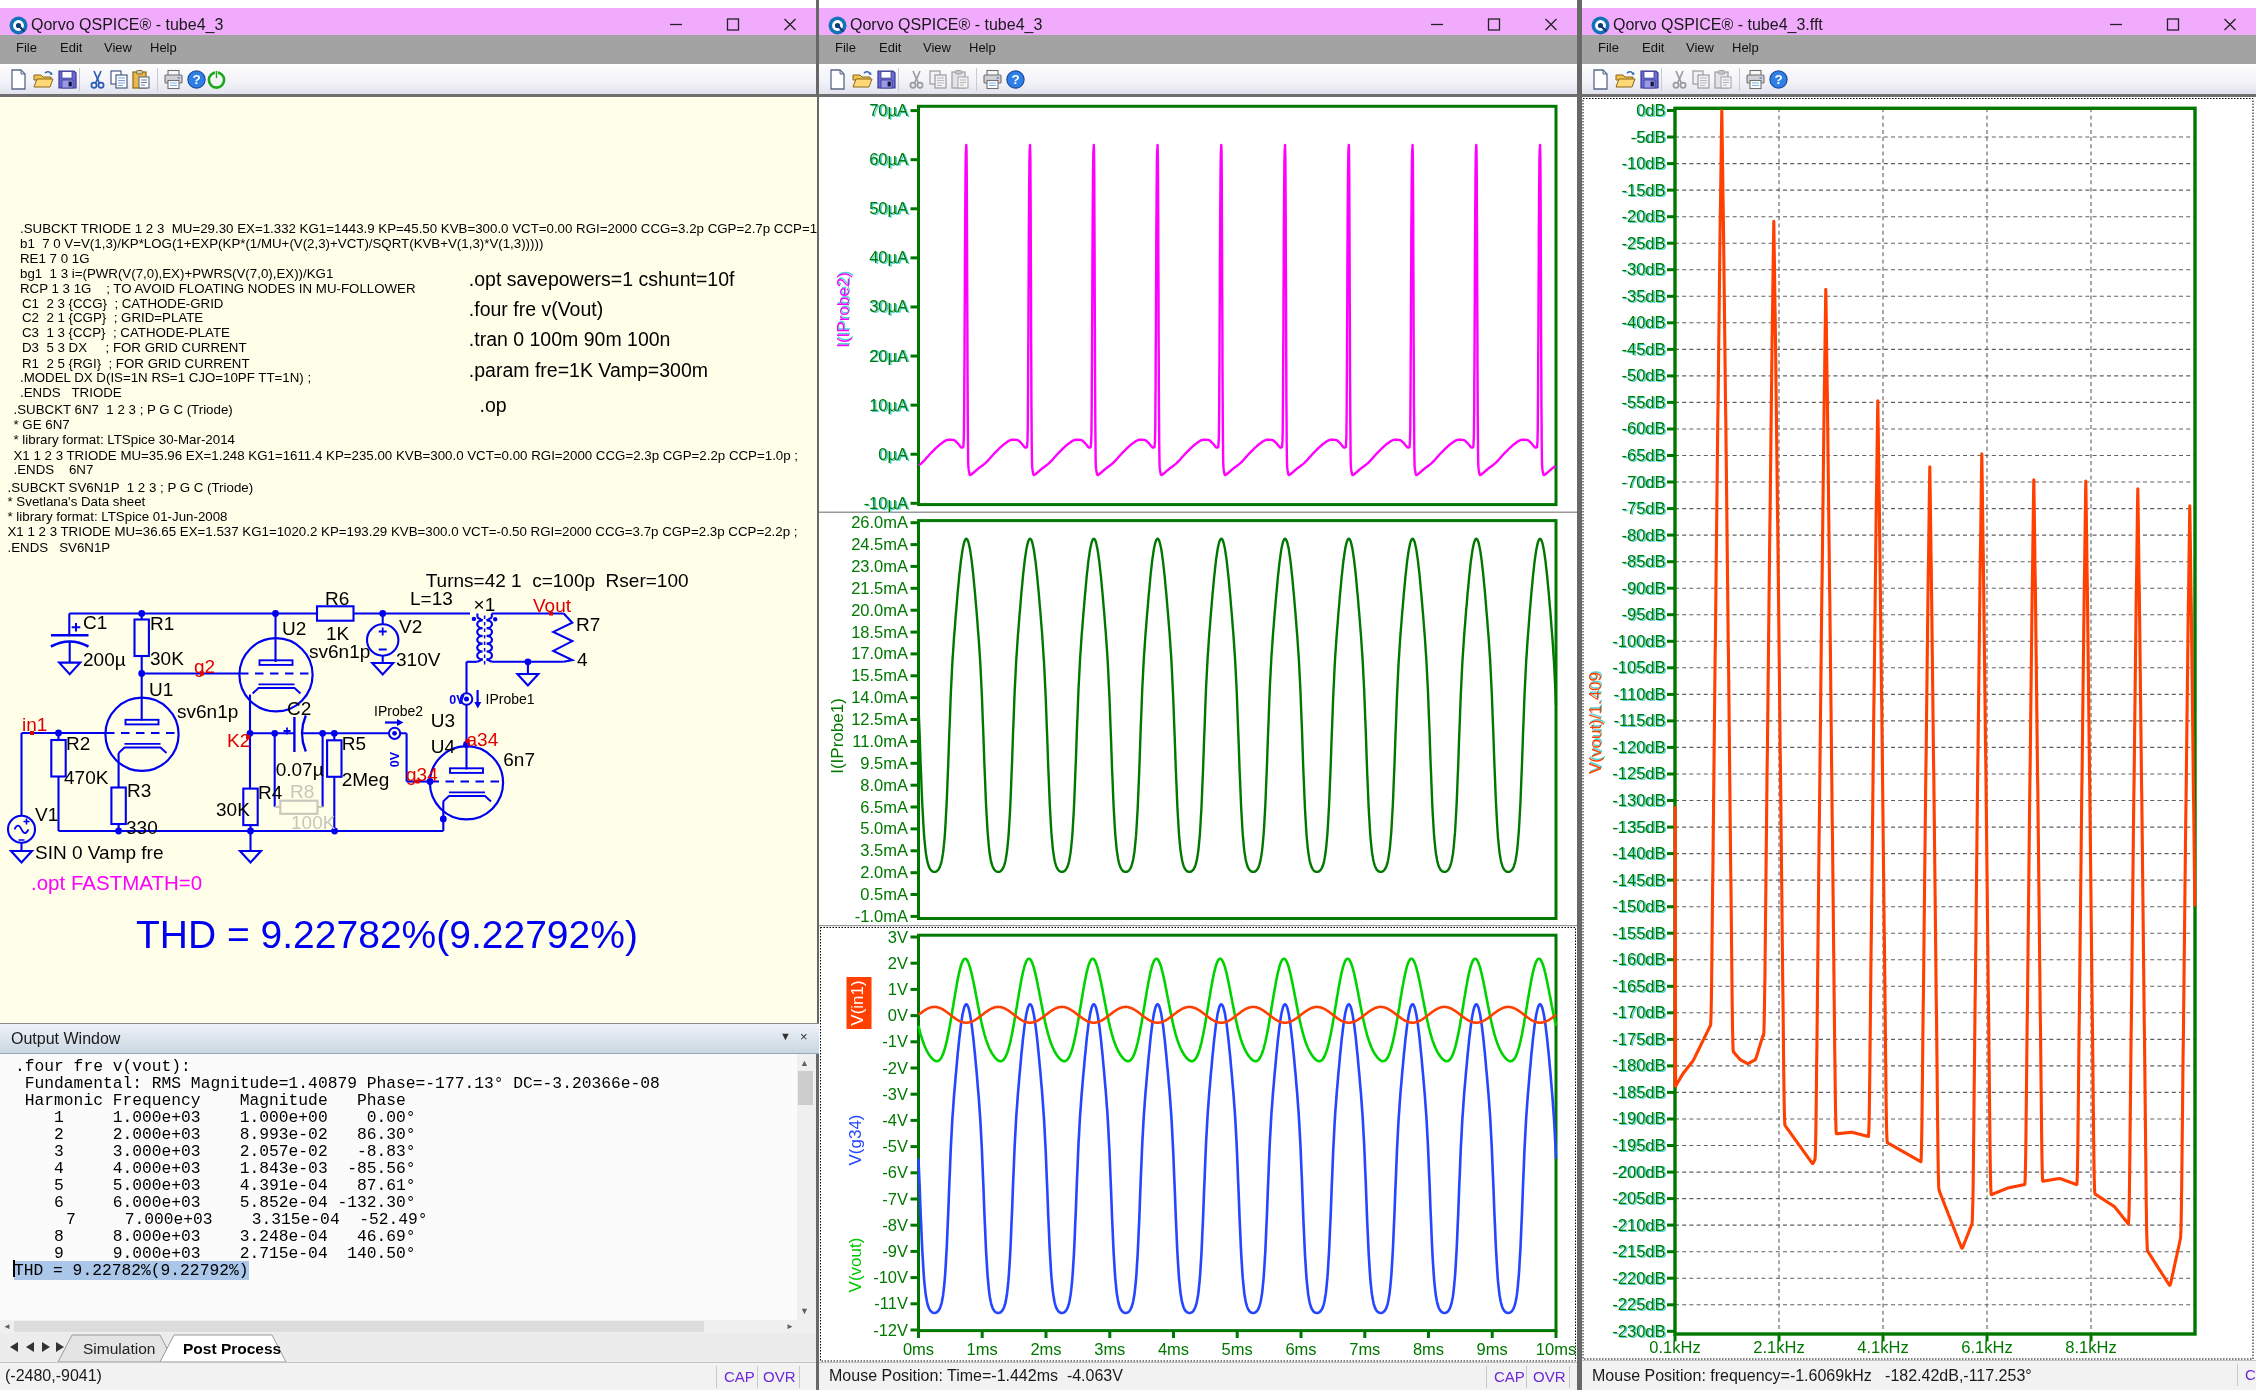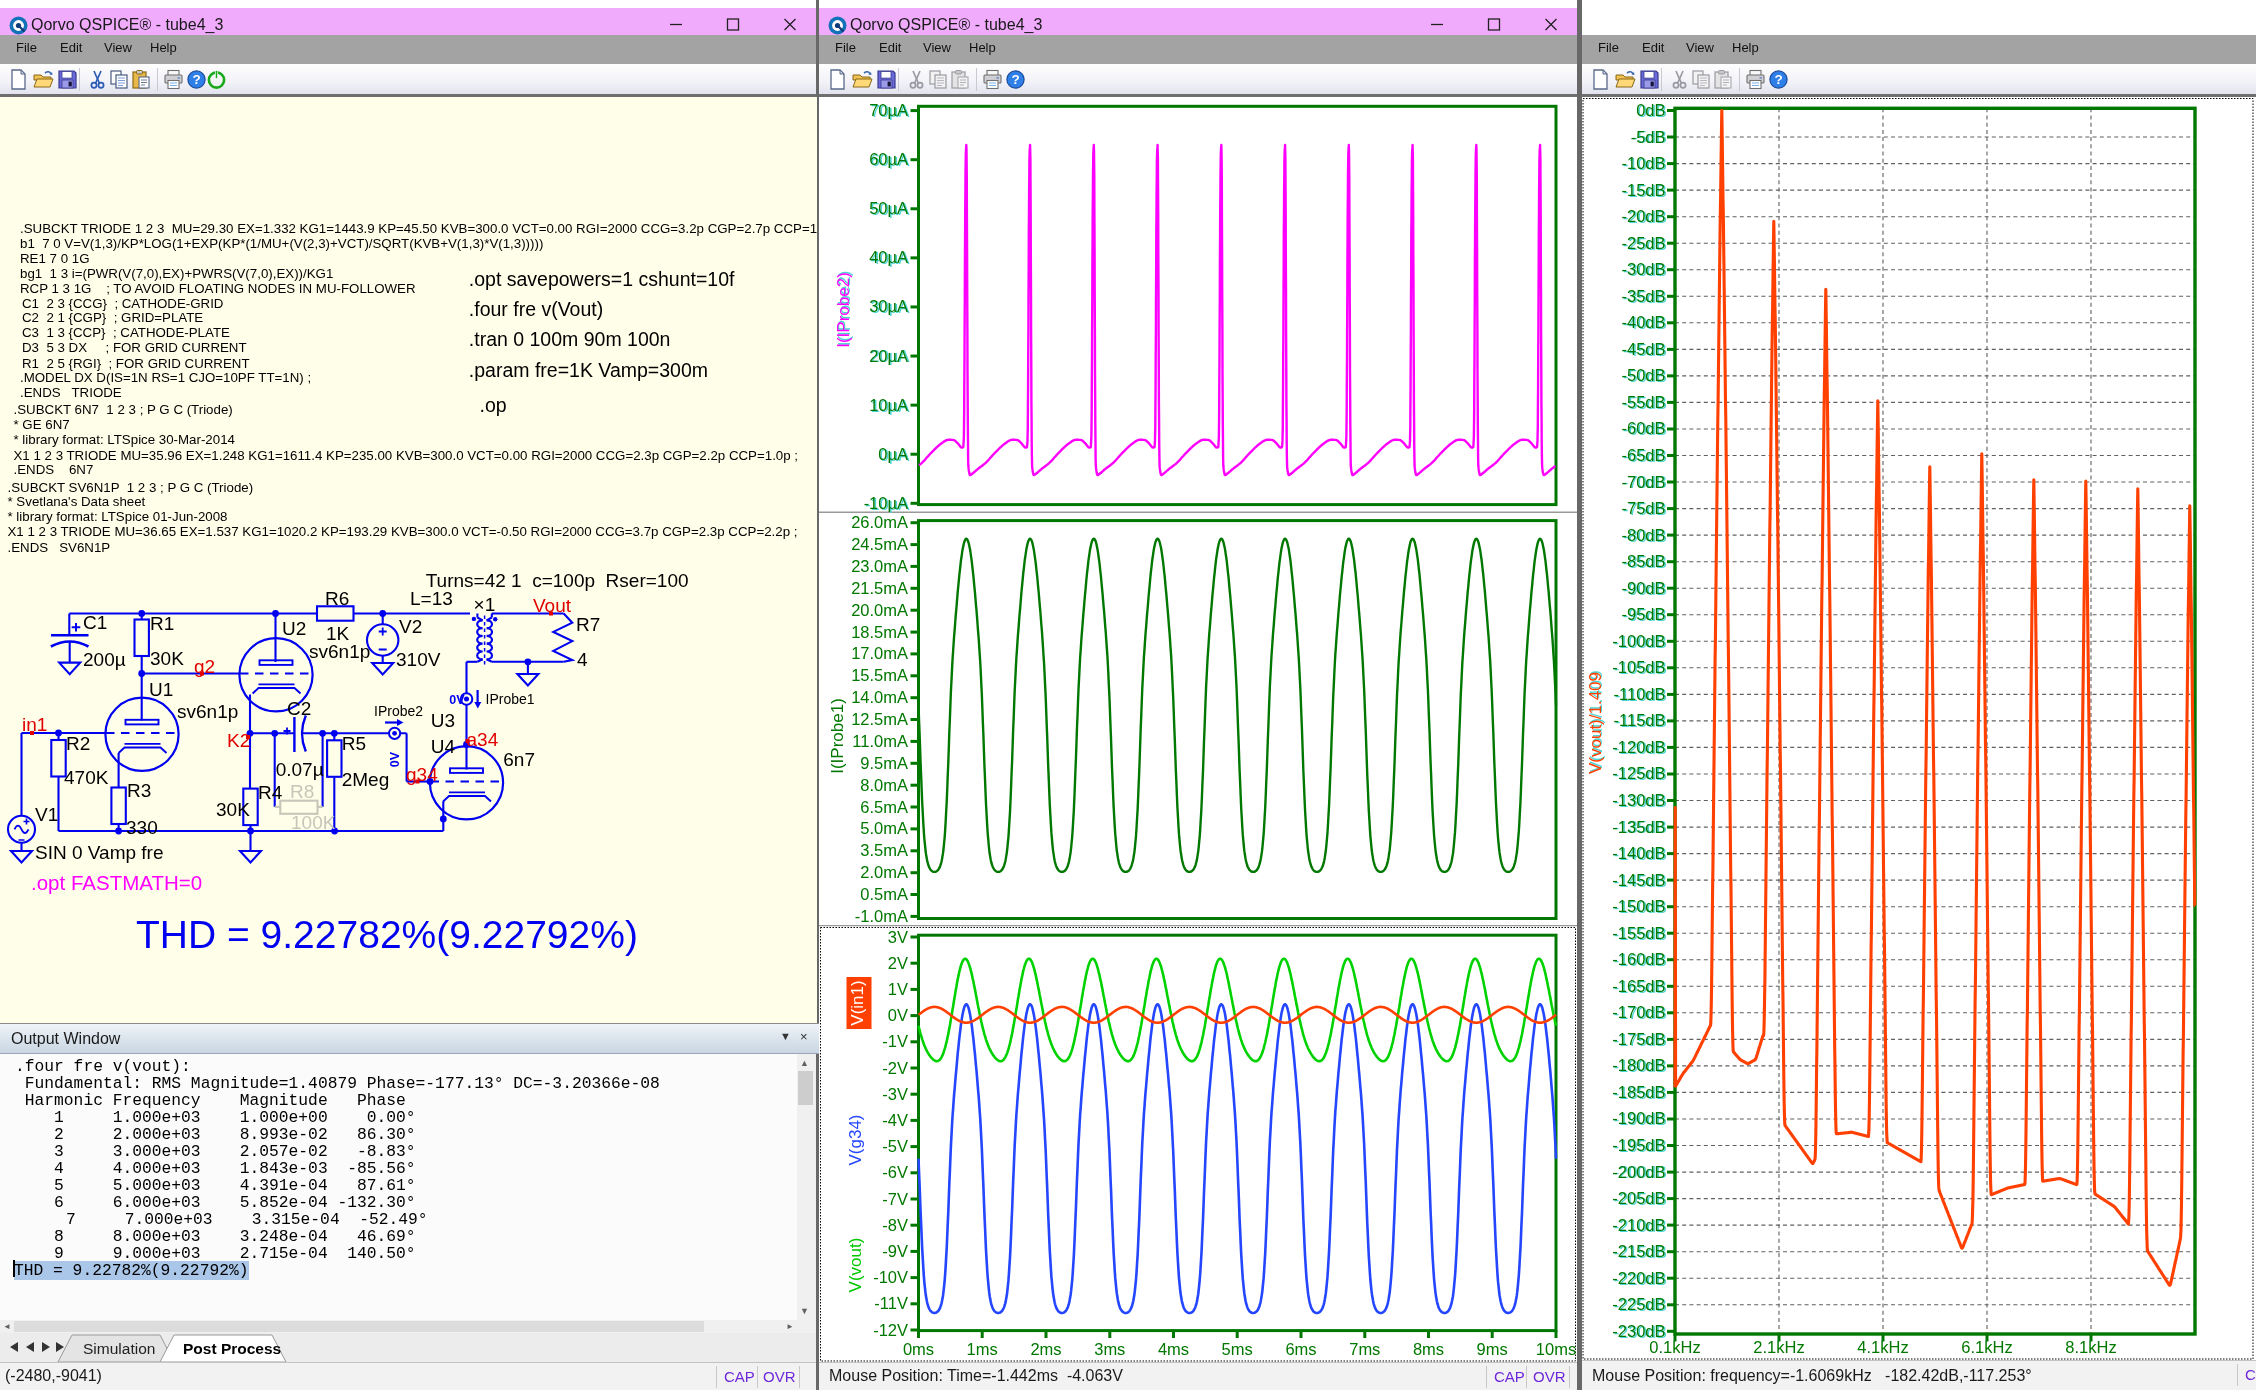--- a/index.html
+++ b/index.html
@@ -581,20 +581,34 @@
       <span style="position:absolute;left:10px;top:4px">Mouse Position: Time=-1.442ms  -4.063V</span>
       <div class="sb-sep" style="left:667px"></div>
       <span class="sb-grey" style="left:675px">CAP</span>
       <div class="sb-sep" style="left:707px"></div>
       <span class="sb-grey" style="left:714px">OVR</span>
       <div class="sb-sep" style="left:750px"></div>
     </div>
 </div>
 
 <div class="win" style="left:1582px;width:674px">
+<div class="titlebar" style="width:674px">
+      <svg class="abs" style="left:9px;top:8px" width="19" height="19" viewBox="0 0 19 19">
+        <circle cx="9.5" cy="9.5" r="9" fill="#1272b8"></circle>
+        <circle cx="9.5" cy="9.5" r="5.4" fill="#fff"></circle>
+        <circle cx="9.5" cy="9.5" r="2.6" fill="#103a78"></circle>
+        <path d="M11,11 L15.5,15.5" stroke="#103a78" stroke-width="2.2"></path>
+      </svg>
+      <div class="title-txt">Qorvo QSPICE® - tube4_3.fft</div>
+      <svg class="abs" style="left:504px;top:0" width="170" height="33" viewBox="0 0 170 33">
+        <path d="M24,16.5 h12" stroke="#222" stroke-width="1.3"></path>
+        <rect x="81.5" y="11" width="11" height="11" fill="none" stroke="#222" stroke-width="1.3"></rect>
+        <path d="M138.5,11 l11,11 M149.5,11 l-11,11" stroke="#222" stroke-width="1.3"></path>
+      </svg>
+    </div>
     <div class="menubar">
       <span style="left:16px">File</span>
       <span style="left:60px">Edit</span>
       <span style="left:104px">View</span>
       <span style="left:150px">Help</span>
     </div>
     <div class="toolbar">
       <svg class="tool" style="left:8px" viewBox="0 0 21 21">
         <path d="M4,1 h9 l4,4 v15 h-13 z" fill="#fff" stroke="#5a6988" stroke-width="1.3"></path>
         <path d="M13,1 l4,4 h-4 z" fill="#c8d4e8" stroke="#5a6988" stroke-width="1"></path>

